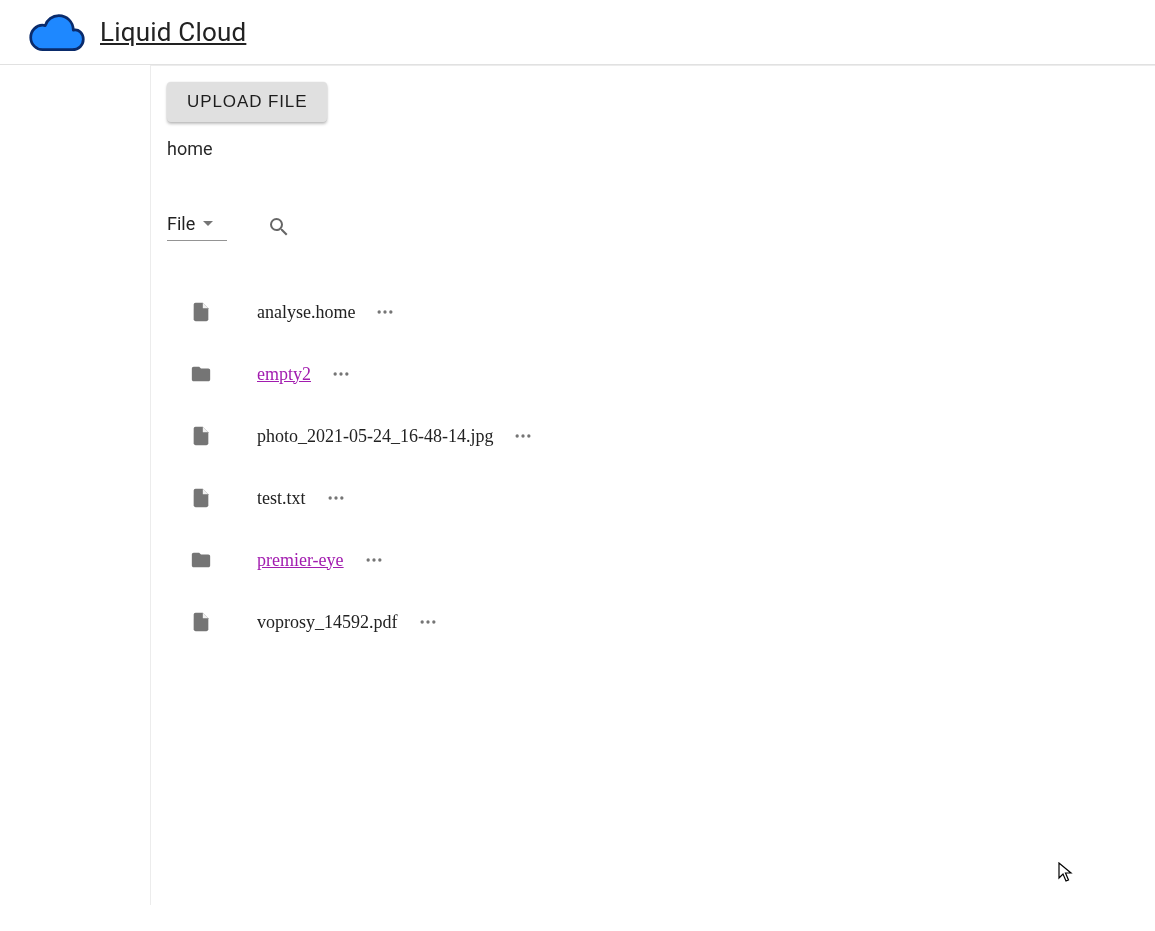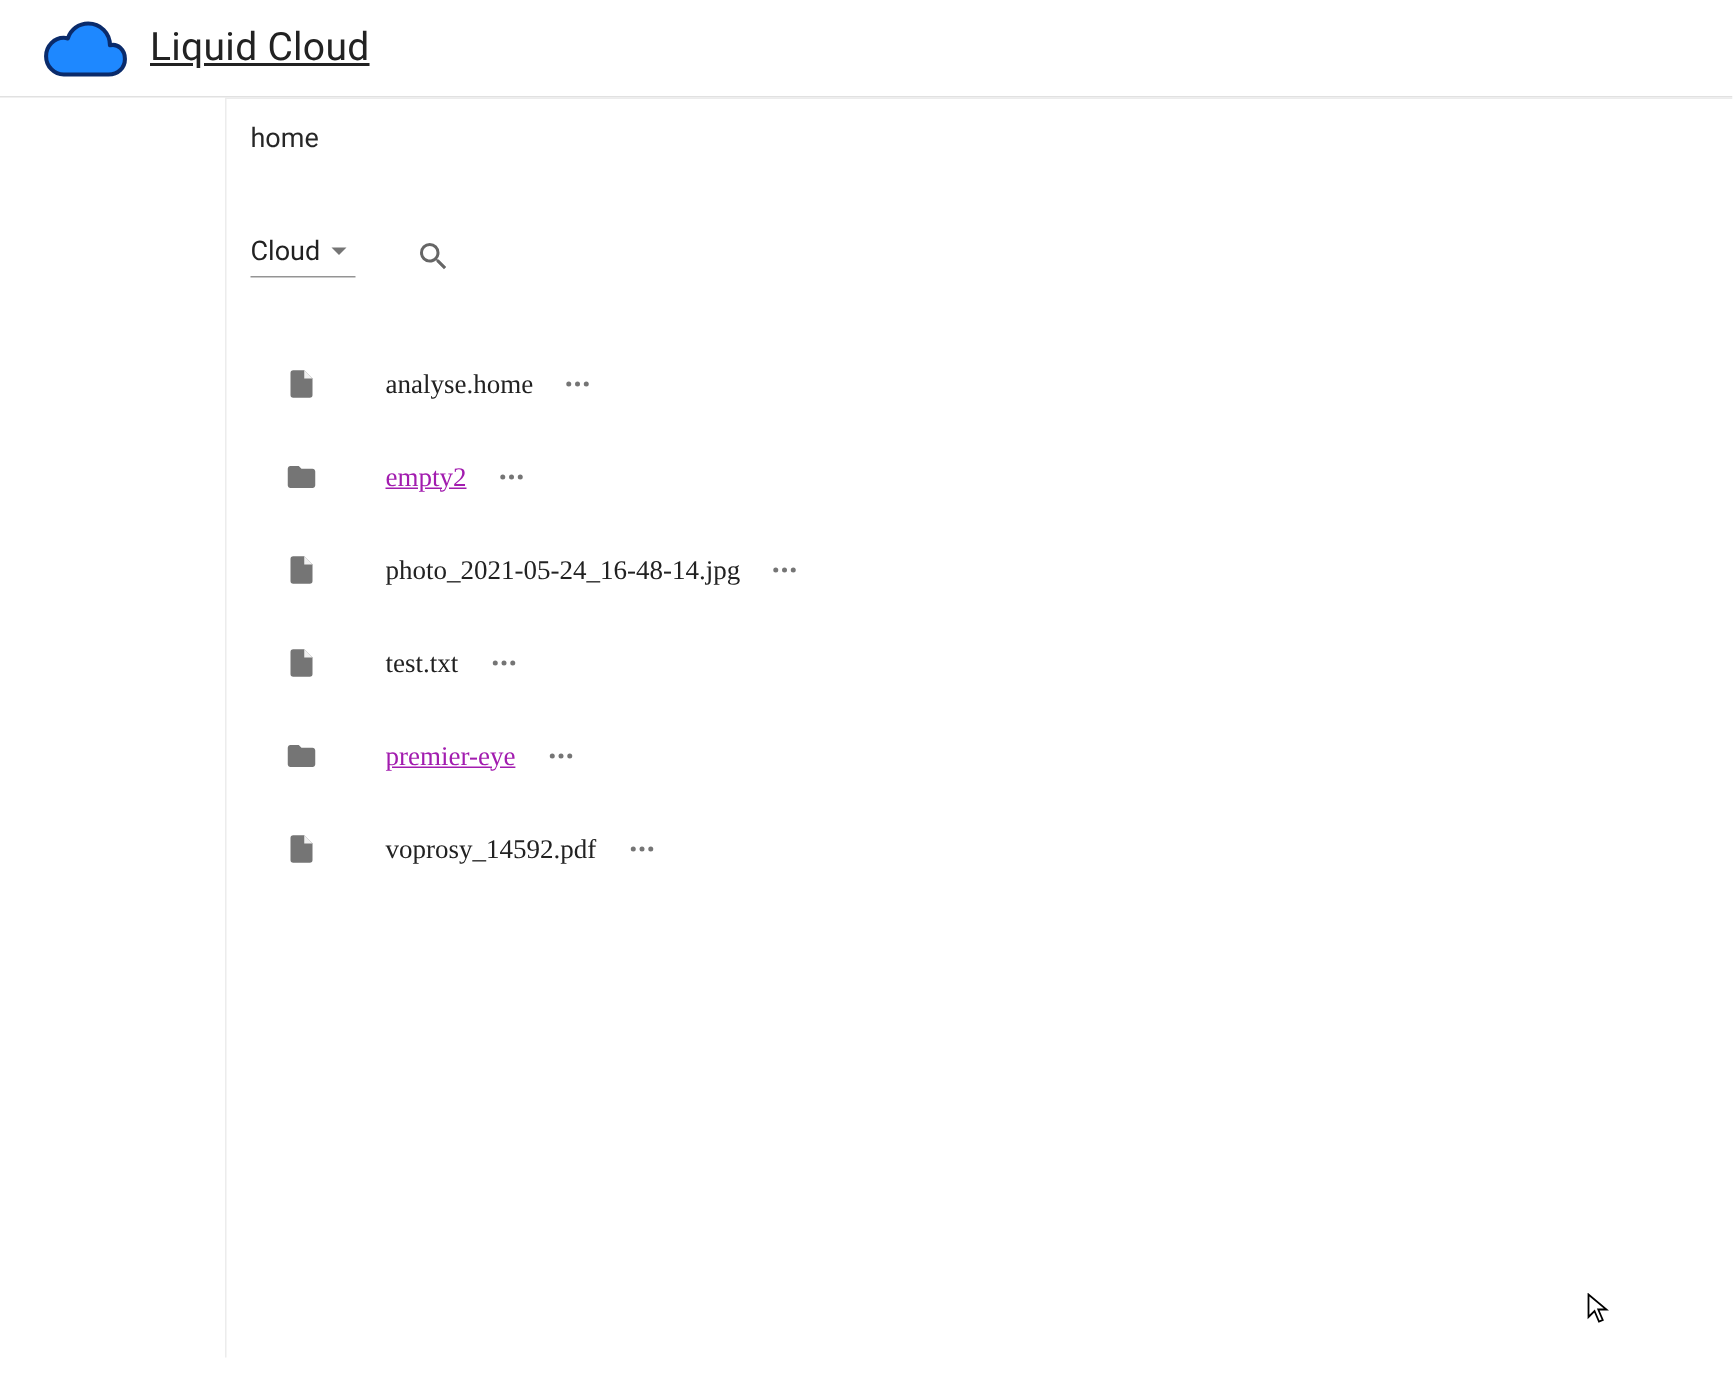--- a/index.html
+++ b/index.html
@@ -49,20 +49,21 @@
       border: none;
       border-radius: 4px;
       box-shadow: 0 2px 3px rgba(0,0,0,0.25), 0 0 0 0.5px rgba(0,0,0,0.05);
       cursor: pointer;
       text-transform: uppercase;
     }
 
     .breadcrumb {
       font-size: 18px;
       color: rgba(0,0,0,0.85);
+      margin-top: 16px;
     }
 
     .toolbar {
       display: flex;
       align-items: center;
       gap: 36px;
       margin-top: 52px;
     }
     .view-select {
       display: inline-flex;
@@ -136,26 +137,27 @@
 <header class="app-header">
   <span class="logo-wrap">
     <svg width="58" height="40" viewBox="0 0 64 44">
       <path d="M50 20c0-9-7-16-16-16-7 0-13 4.5-15 11-1-.3-2-.5-3-.5C9 14.5 3 20.5 3 28s6 13.5 13 13.5h33c7 0 12-5 12-11.5S56 18.5 50 20z" fill="#1E88FF" stroke="#0A2B6B" stroke-width="3" stroke-linejoin="round"></path>
     </svg>
   </span>
   <h1 class="app-title">Liquid Cloud</h1>
 </header>
 
 <main class="main-panel">
+  <button class="upload-btn">Upload File</button>
 
   <div class="breadcrumb">home</div>
 
   <div class="toolbar">
     <div class="view-select">
-      <span class="label">Cloud</span>
+      <span class="label">File</span>
       <span class="arrow-down"></span>
     </div>
     <button class="search-btn">
       <span>
         <svg width="24" height="24" viewBox="0 0 24 24" fill="currentColor">
           <path d="M15.5 14h-.79l-.28-.27A6.471 6.471 0 0 0 16 9.5 6.5 6.5 0 1 0 9.5 16c1.61 0 3.09-.59 4.23-1.57l.27.28v.79l5 4.99L20.49 19l-4.99-5zm-6 0C7.01 14 5 11.99 5 9.5S7.01 5 9.5 5 14 7.01 14 9.5 11.99 14 9.5 14z"></path>
         </svg>
       </span>
     </button>
   </div>

